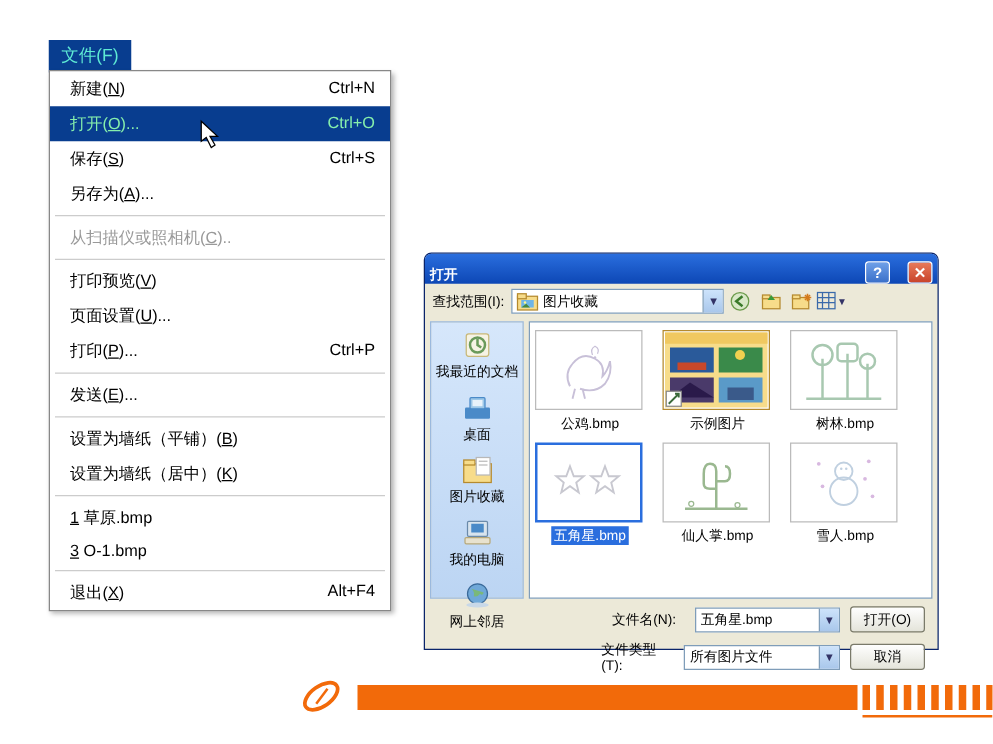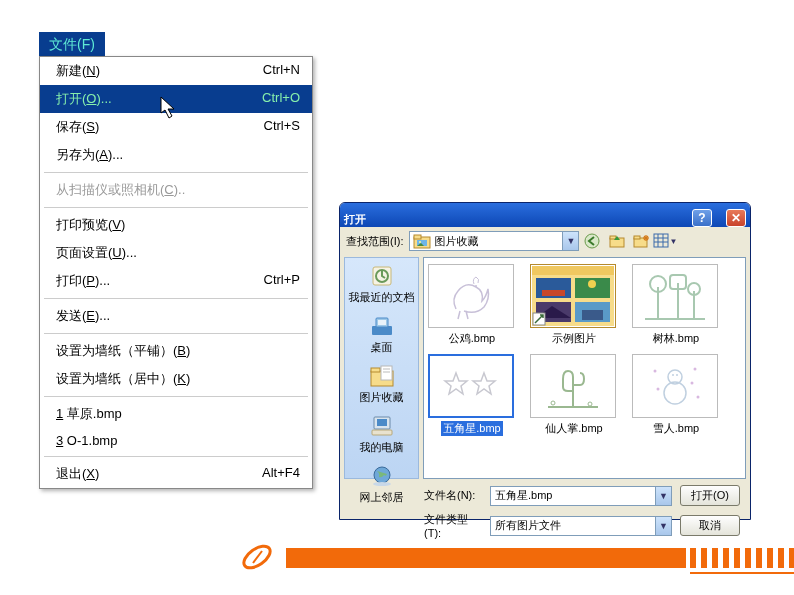--- a/index.html
+++ b/index.html
@@ -34,21 +34,21 @@
   .place { width: 100%; padding: 2px 0 5px; }
   .place svg { display:block; margin: 0 auto 2px; }
   
   .file-area { flex: 1; background: #fff; border: 1px solid #7f9db9; margin: 2px 4px 2px 2px; padding: 6px 4px; display:flex; flex-wrap:wrap; align-content:flex-start; gap: 8px 14px; }
   .thumb { width: 88px; text-align: center; }
   .thumb-box { width: 86px; height: 64px; border: 1px solid #bbb; background:#fff; display:flex; align-items:center; justify-content:center; margin-bottom:3px; position:relative; }
   .thumb.sel .thumb-box { border: 2px solid #2a6ede; }
   .thumb .cap { font-size:11px; }
   .thumb.sel .cap { background:#2a6ede; color:#fff; padding:0 2px; display:inline-block; }
   
-  .bottom { padding: 4px 10px 8px 84px; display:flex; flex-direction:column; gap:6px; }
+  .bottom { padding: 4px 10px 8px 84px; display:flex; flex-direction:column; gap:6px;align-items:flex-end; }
   .brow { display:flex; align-items:center; gap:8px; }
   .brow label { width: 58px; }
   .brow .combo { flex:1; }
   .dlg-btn { width: 60px; height: 21px; background: linear-gradient(#fefefe,#e4e4da); border:1px solid #7a7a6a; border-radius:3px; font-size:11px; cursor:default; }
   
   
   .pill { position:absolute; left:240px; top:542px; width:34px; height:30px; }
   .orange-bar { position:absolute; left:286px; top:548px; width:400px; height:20px; background:#f26a0a; }
   .orange-ticks { position:absolute; left:690px; top:548px; display:flex; gap:5px; }
   .orange-ticks span { width:6px; height:20px; background:#f26a0a; display:block; }

